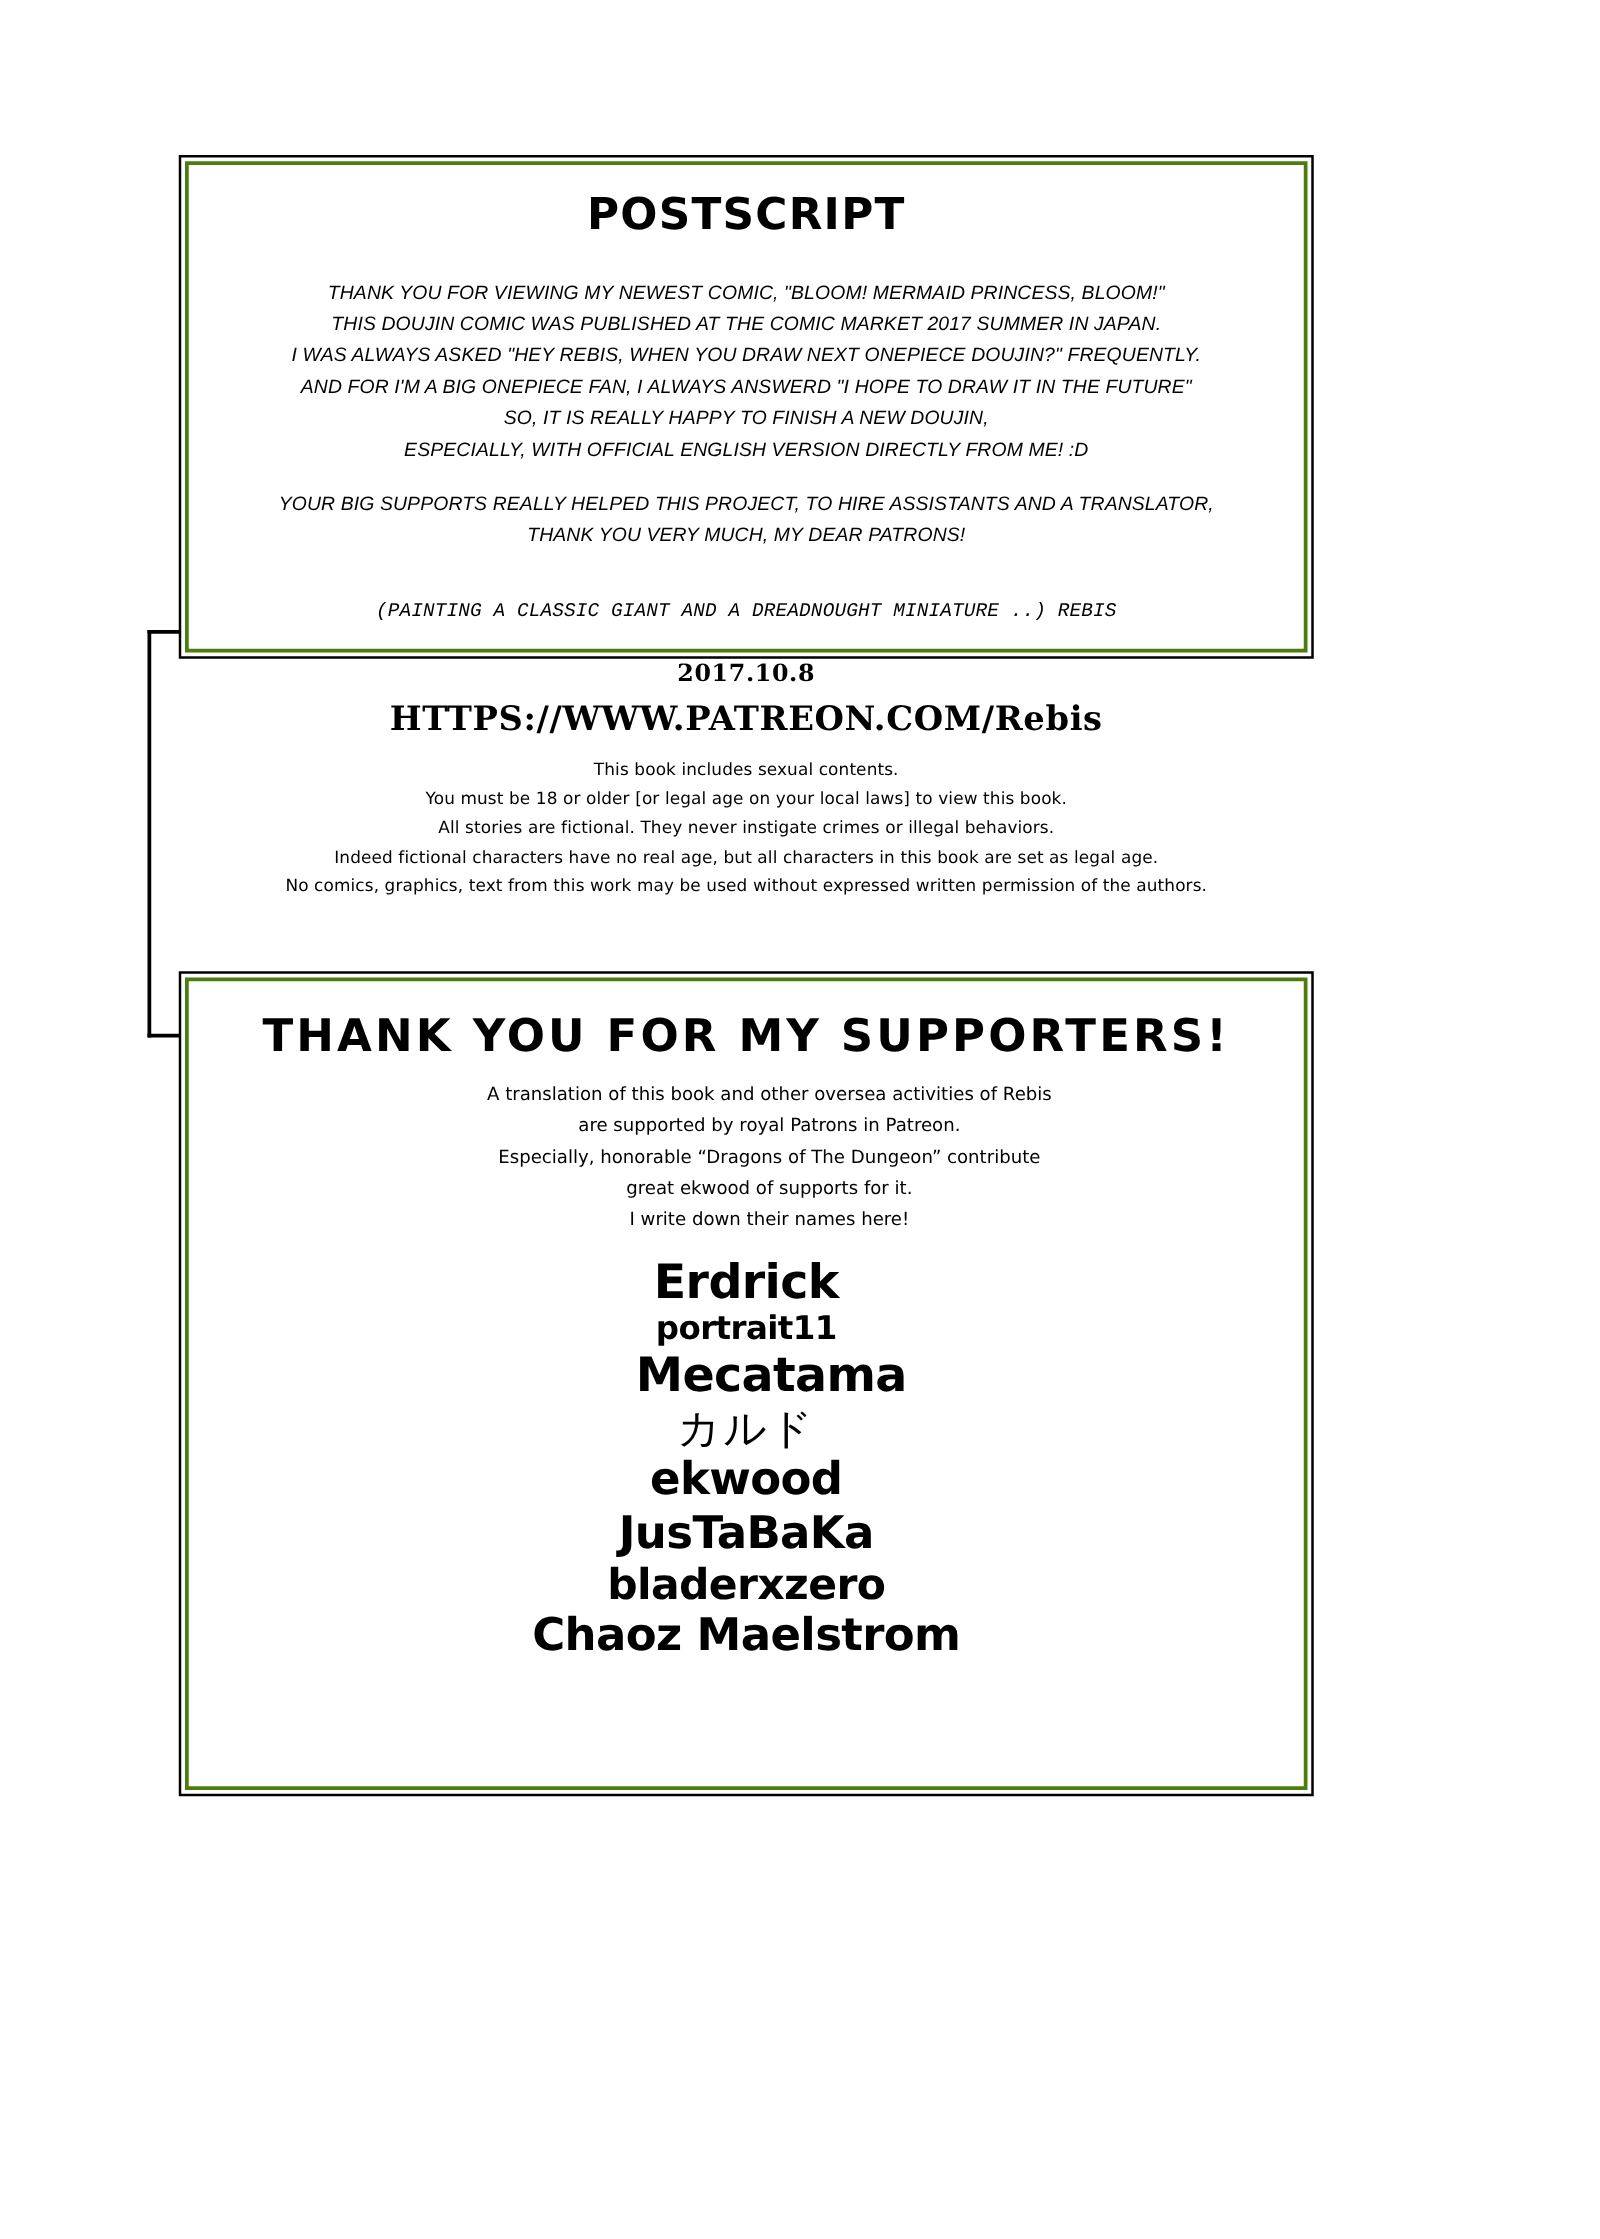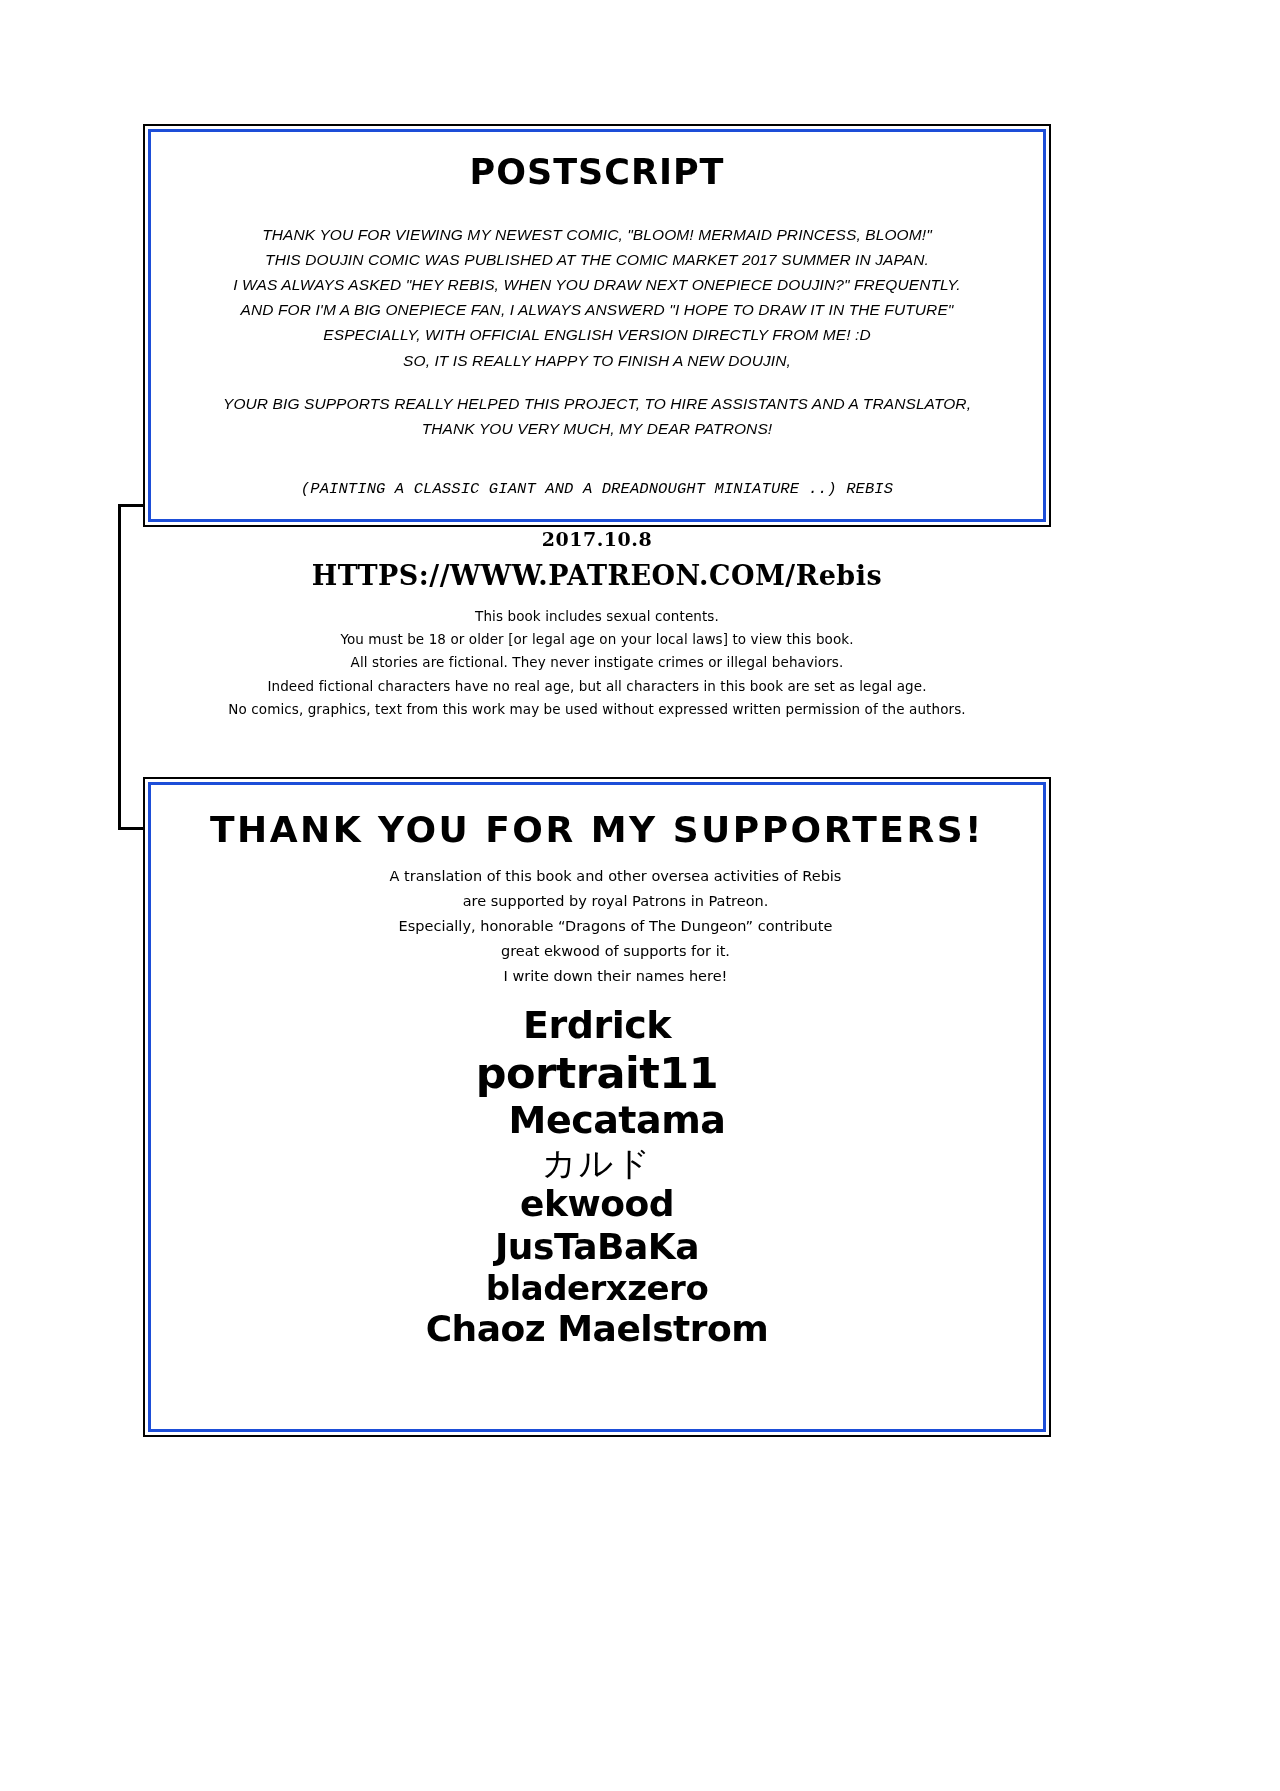--- a/index.html
+++ b/index.html
@@ -28,21 +28,21 @@
     border-top: 3px solid #000;
     border-bottom: 3px solid #000;
     box-sizing: border-box;
   }
 
   
   .panel {
     position: absolute;
     box-sizing: border-box;
     background: #ffffff;
-    border: 3px solid #1d4ed8;
+    border: 3px solid #4d7c0f;
     box-shadow: 0 0 0 3px #ffffff, 0 0 0 5px #000000;
   }
   #postscript-panel {
     left: 148px;
     top: 129px;
     width: 898px;
     height: 393px;
   }
   .ps-title {
     text-align: center;
@@ -125,21 +125,21 @@
     margin-top: 14px;
     text-align: center;
   }
   .name {
     font-family: "DejaVu Sans", sans-serif;
     font-weight: bold;
     letter-spacing: -0.5px;
     line-height: 1.18;
   }
   .name.n0 { font-size: 38px; text-align: center; }
-  .name.n1 { font-size: 43px; }
+  .name.n1 { font-size: 26px; }
   .name.n2 { font-size: 38px; padding-left: 40px; }
   .name.n3 { font-size: 34px; letter-spacing: 2px; font-weight: normal; }
   .name.n4 { font-size: 36px; }
   .name.n5 { font-size: 36px; }
   .name.n6 { font-size: 34px; }
   .name.n7 { font-size: 36px; }
 </style>
 </head>
 <body>
 
@@ -148,22 +148,22 @@
   <div class="connector"></div>
 
   <div class="panel" id="postscript-panel">
     <div class="ps-title">POSTSCRIPT</div>
     <div class="ps-body">
       <div class="para">
         <div>THANK YOU FOR VIEWING MY NEWEST COMIC, "BLOOM! MERMAID PRINCESS, BLOOM!"</div>
         <div>THIS DOUJIN COMIC WAS PUBLISHED AT THE COMIC MARKET 2017  SUMMER IN JAPAN.</div>
         <div>I WAS ALWAYS ASKED "HEY REBIS, WHEN YOU DRAW NEXT ONEPIECE DOUJIN?" FREQUENTLY.</div>
         <div>AND FOR I'M A BIG ONEPIECE FAN, I ALWAYS ANSWERD "I HOPE TO DRAW IT IN THE FUTURE"</div>
+        <div>SO, IT IS REALLY HAPPY TO FINISH A NEW DOUJIN,</div>
         <div>ESPECIALLY, WITH OFFICIAL ENGLISH VERSION DIRECTLY FROM ME! :D</div>
-        <div>SO, IT IS REALLY HAPPY TO FINISH A NEW DOUJIN,</div>
       </div>
       <div class="para">
         <div>YOUR BIG SUPPORTS REALLY HELPED THIS PROJECT, TO HIRE ASSISTANTS AND A TRANSLATOR,</div>
         <div>THANK YOU VERY MUCH, MY DEAR PATRONS!</div>
       </div>
       <div class="ps-sign">(PAINTING A CLASSIC GIANT AND A DREADNOUGHT MINIATURE ..) REBIS</div>
     </div>
   </div>
 
   <div id="middle-block">

